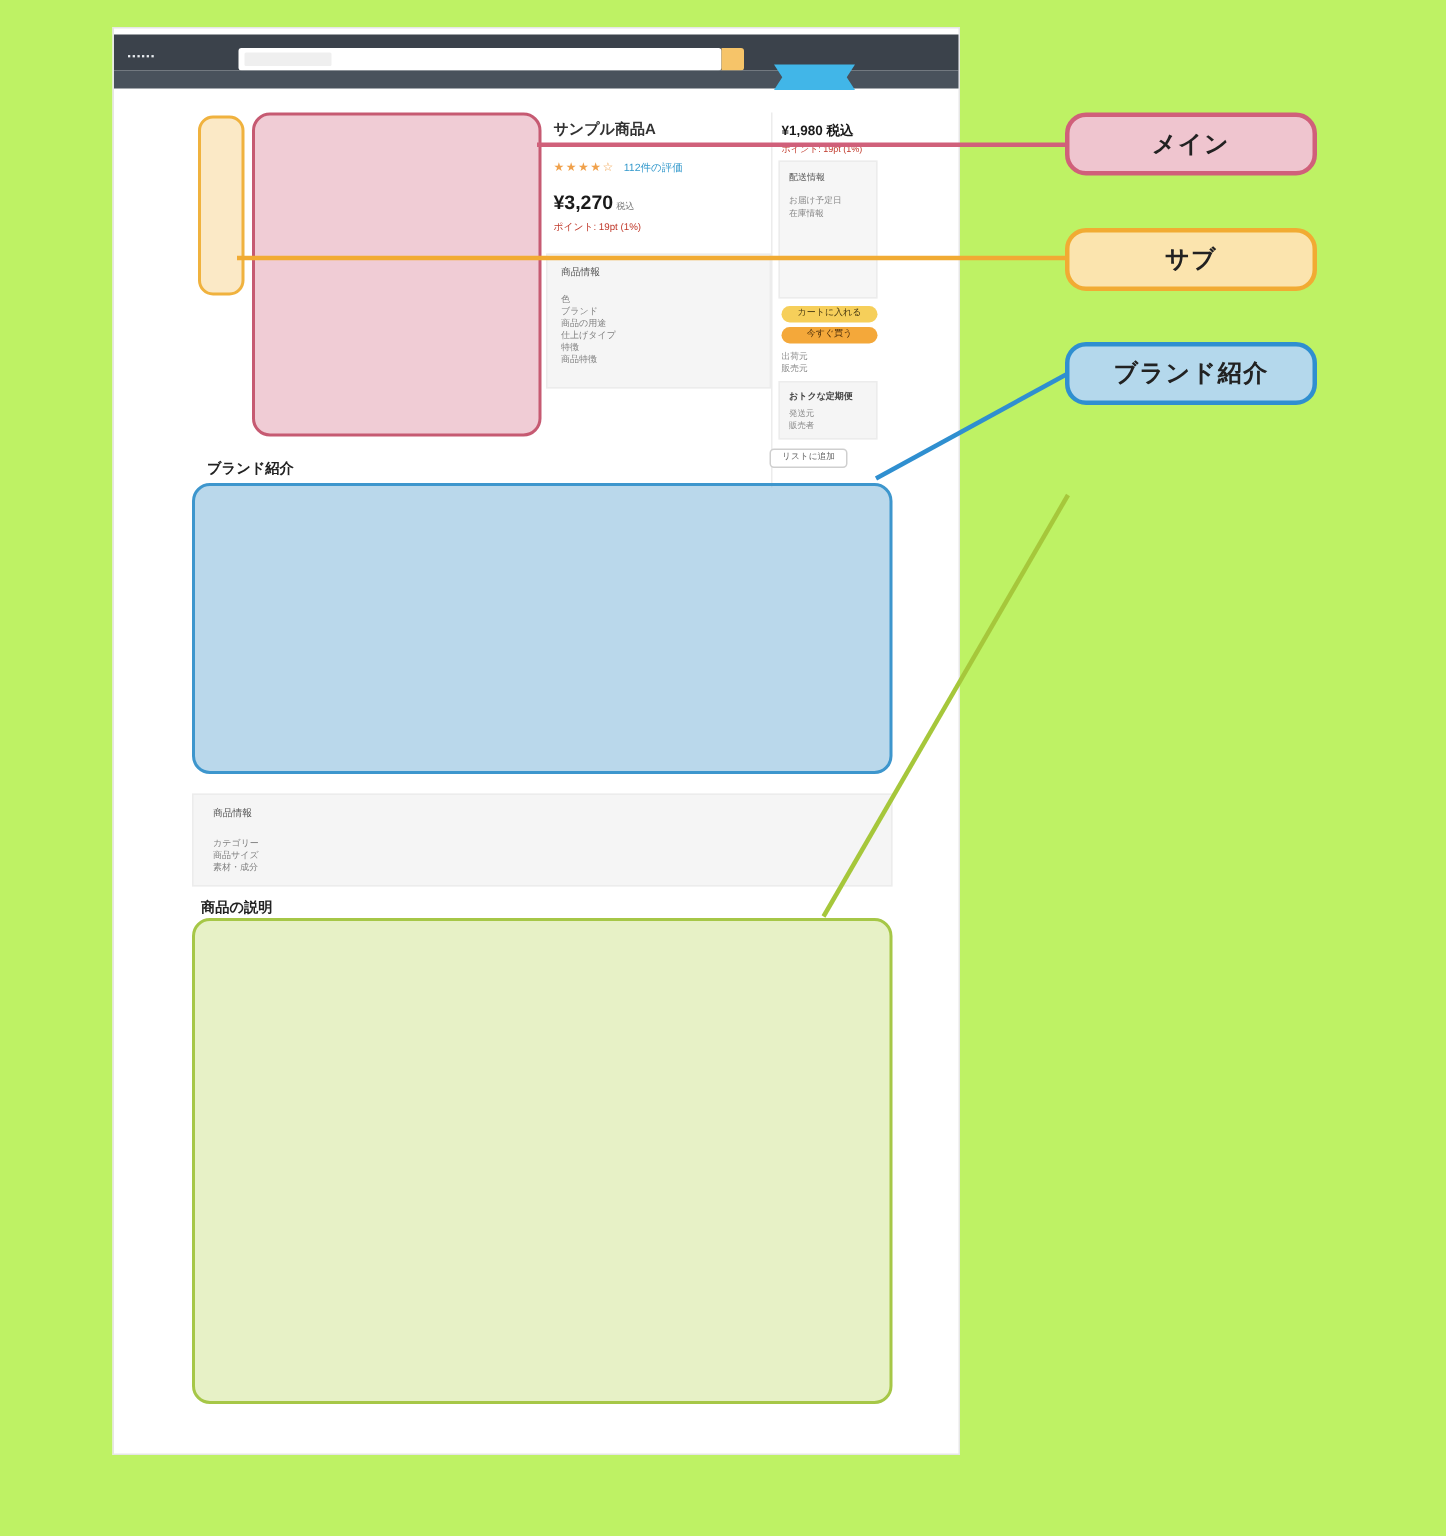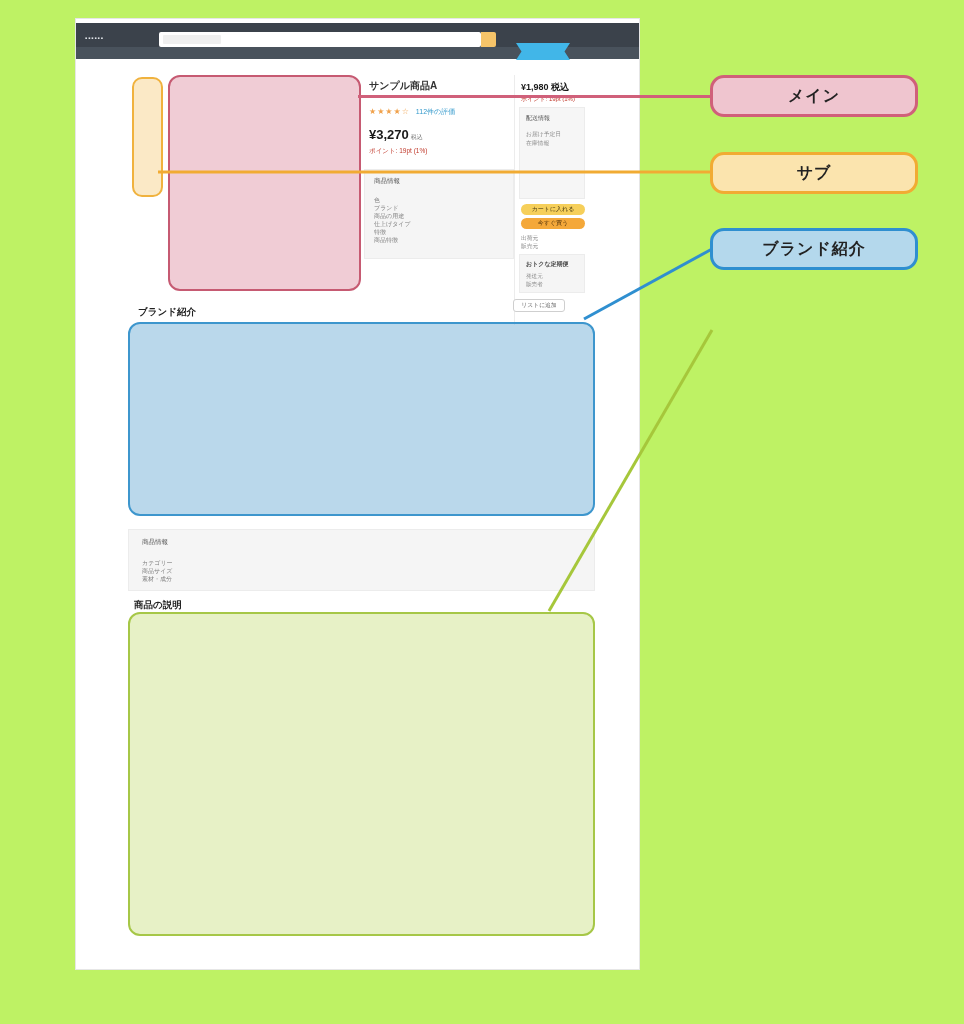--- a/index.html
+++ b/index.html
@@ -66,21 +66,21 @@
   .info-box2 .bx-title { position:absolute; left:13px; top:8px; font-size:6.5px; color:#555; }
   .info-box2 ul { position:absolute; left:13px; top:29px; list-style:none; }
   .info-box2 li { font-size:6px; color:#808080; line-height:8px; }
   .desc-region { position:absolute; left:52px; top:593px; width:467px; height:324px;
                  background:rgba(196,219,113,0.40); border:2.5px solid #a6c747; border-radius:12px; }
 
   
   .overlay { position:absolute; left:0; top:0; width:964px; height:1024px; pointer-events:none; z-index:5; }
 
   
-  .callout { position:absolute; left:710px; width:208px; height:42px; border-radius:14px;
+  .callout { position:absolute; left:710px; width:168px; height:42px; border-radius:14px;
              display:flex; align-items:center; justify-content:center;
              font-size:16px; font-weight:bold; color:#222; letter-spacing:1px; z-index:6;text-align:center; }
   .co-main  { top:75px;  background:#efc5cf; border:3px solid #d0607a; }
   .co-sub   { top:152px; background:#fbe4ae; border:3px solid #f1ab33; }
   .co-brand { top:228px; background:#b4d8ec; border:3px solid #2f8fd0; }
   .co-content { top:308px; background:#dfecb6; border:3px solid #a6c73b; }
 </style>
 </head>
 <body>
 

